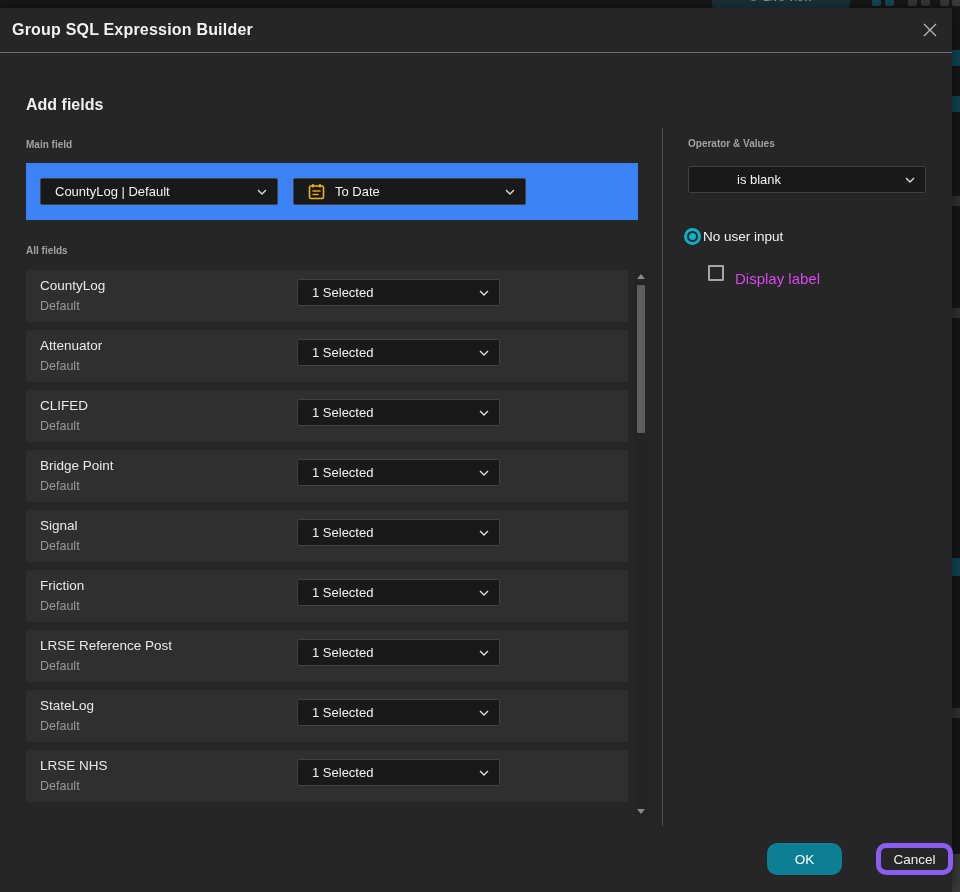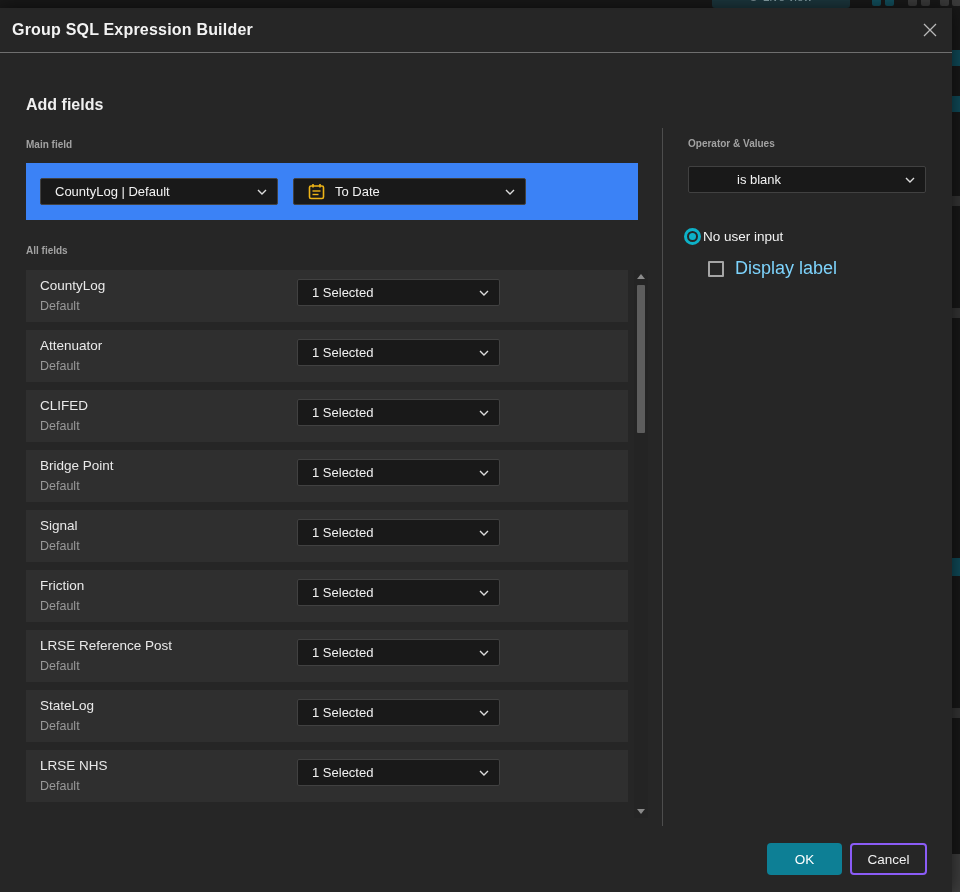--- a/index.html
+++ b/index.html
@@ -50,27 +50,27 @@
   .v-divider { position:absolute; left:662px; top:120px; width:1px; height:698px; background:#4d4d4d; }
 
   
   .radio-row { position:absolute; left:684px; top:220px; display:flex; align-items:center; gap:2px; cursor:pointer; }
   .radio-outer { width:17px; height:17px; border-radius:50%; border:3px solid #0db1c7; background:#262626;
                  display:flex; align-items:center; justify-content:center; }
   .radio-inner { width:7px; height:7px; border-radius:50%; background:#0db1c7; }
   .radio-label { color:#f2f2f2; font-size:13.5px; }
   .check-row { position:absolute; left:708px; top:250px; display:flex; align-items:center; gap:11px; cursor:pointer; }
   .checkbox { width:16px; height:16px; border:2px solid #a5a5a5; background:transparent; border-radius:1px; }
-  .check-label { color:#7dd3fc; font-size:18px; }
+  .check-label { color:#d946ef; font-size:15px;margin-top:12px; }
 
   
   .btn { position:absolute; top:835px; height:32px; font-size:13.5px; display:flex; align-items:center; justify-content:center;
-         cursor:pointer; border-radius:4px; }
+         cursor:pointer; border-radius:10px; }
   .btn-ok { left:767px; width:75px; background:#0d7f95; color:#ffffff; }
-  .btn-cancel { left:850px; width:77px; background:transparent; border:2px solid #8b5cf6; color:#f0f0f0; }
+  .btn-cancel { left:876px; width:77px; background:transparent; border:5px solid #8b5cf6; color:#f0f0f0; }
 
   svg { display:block; }
 </style>
 </head>
 <body>
 
 <div class="app-strip">
   <div class="live-chip">
     <span class="live-dot"></span>
     <span>Live view</span>

